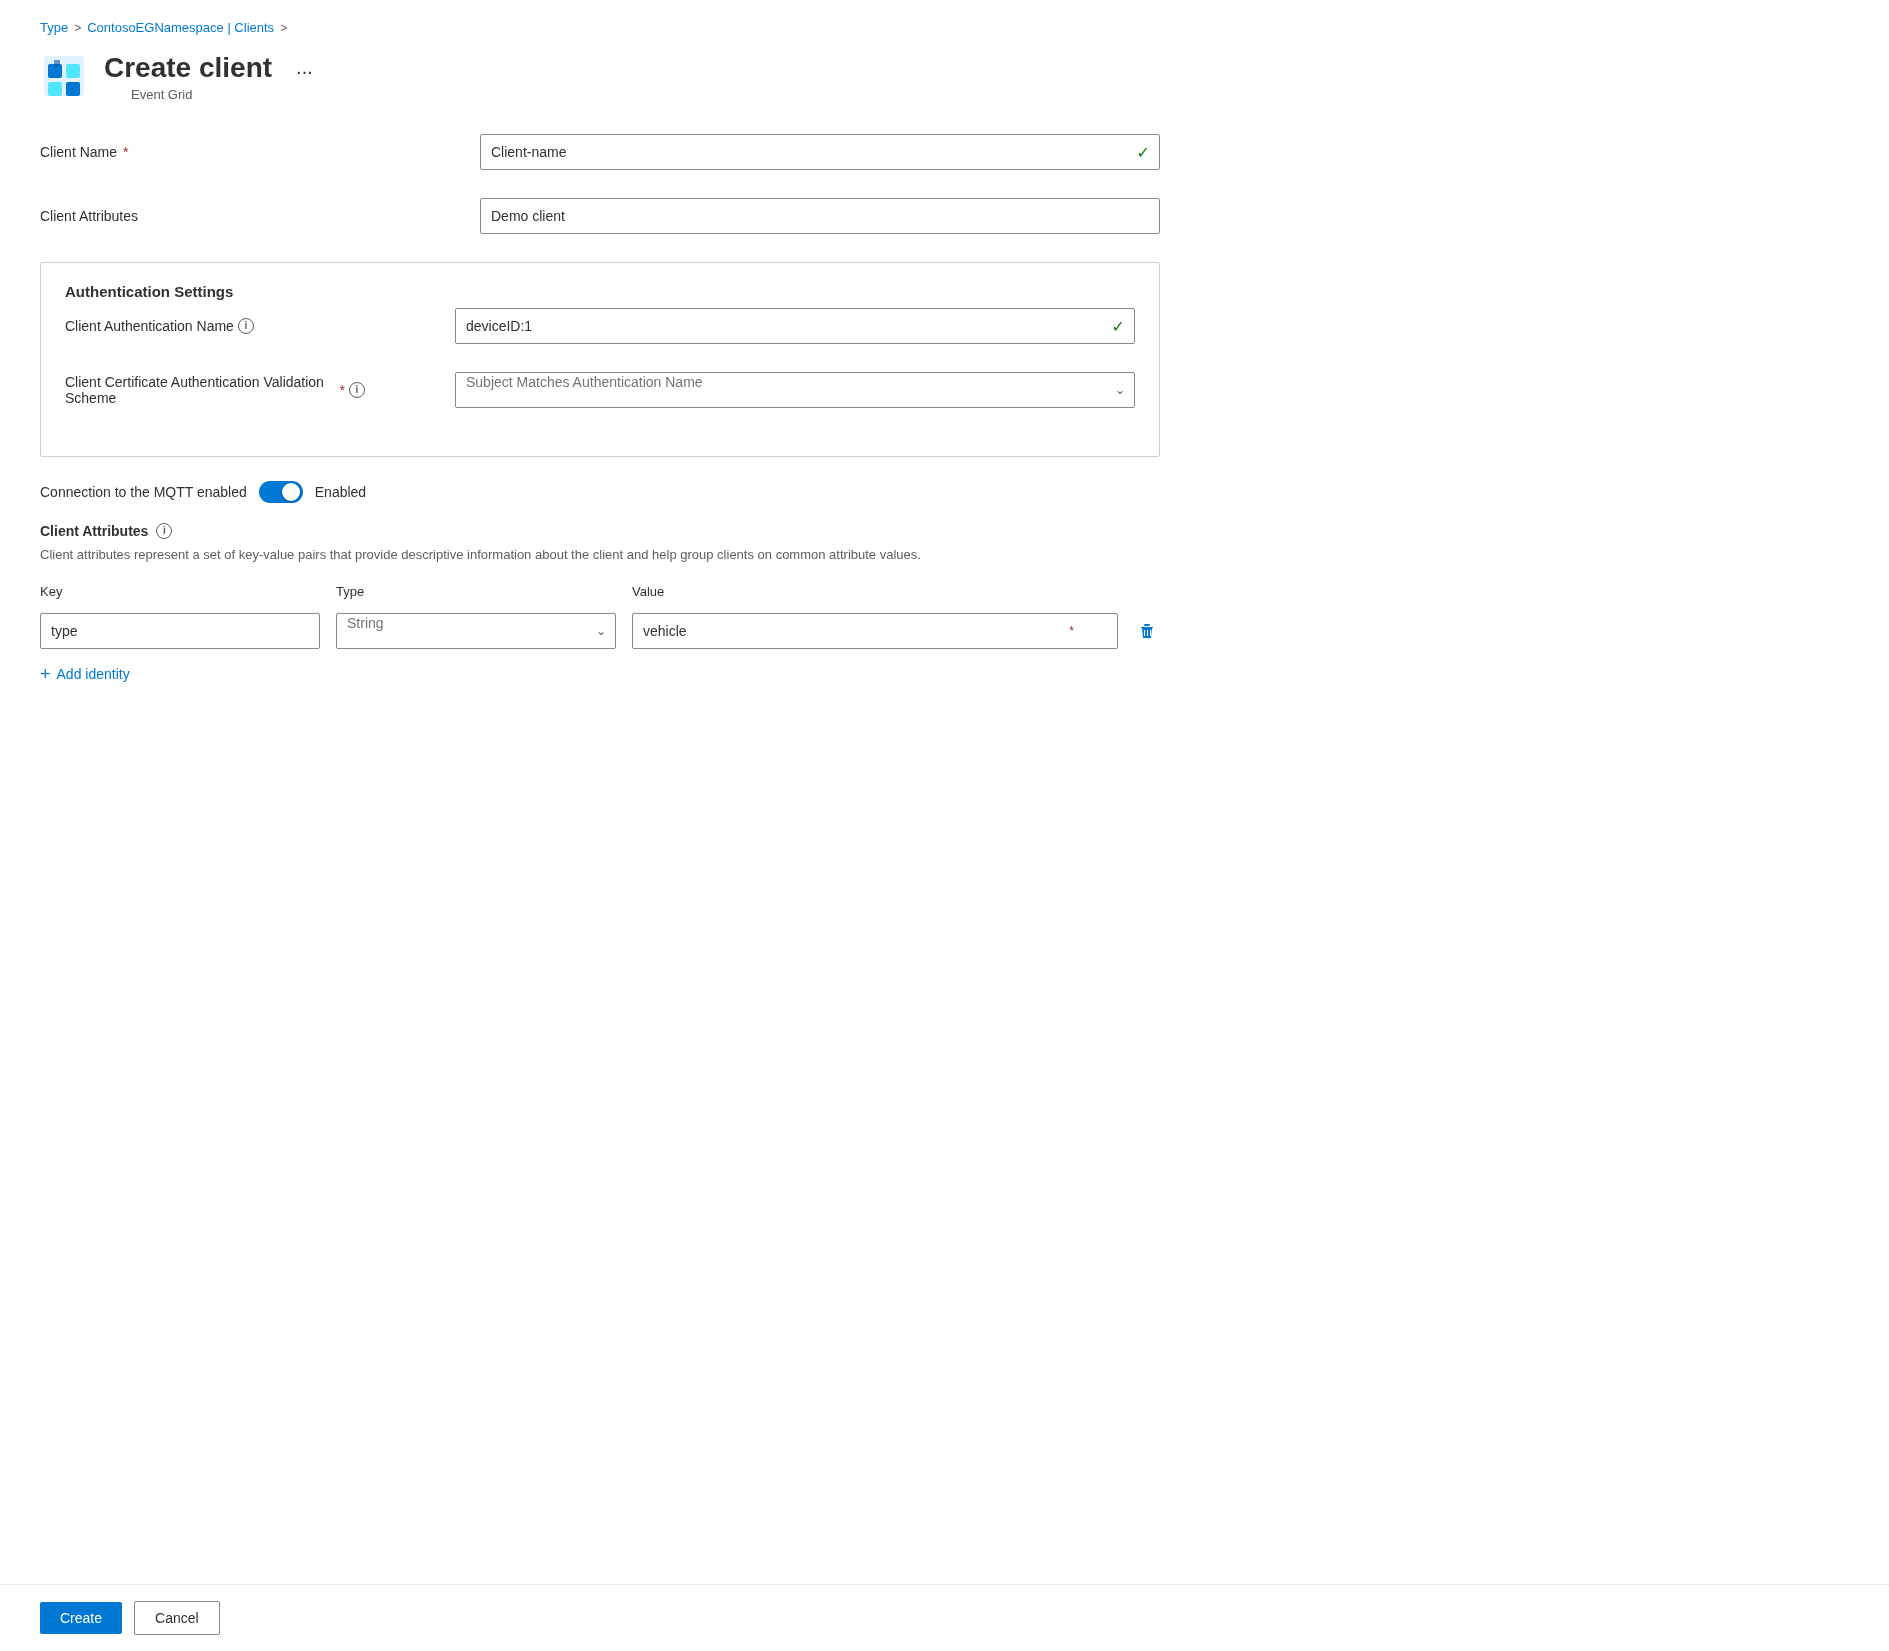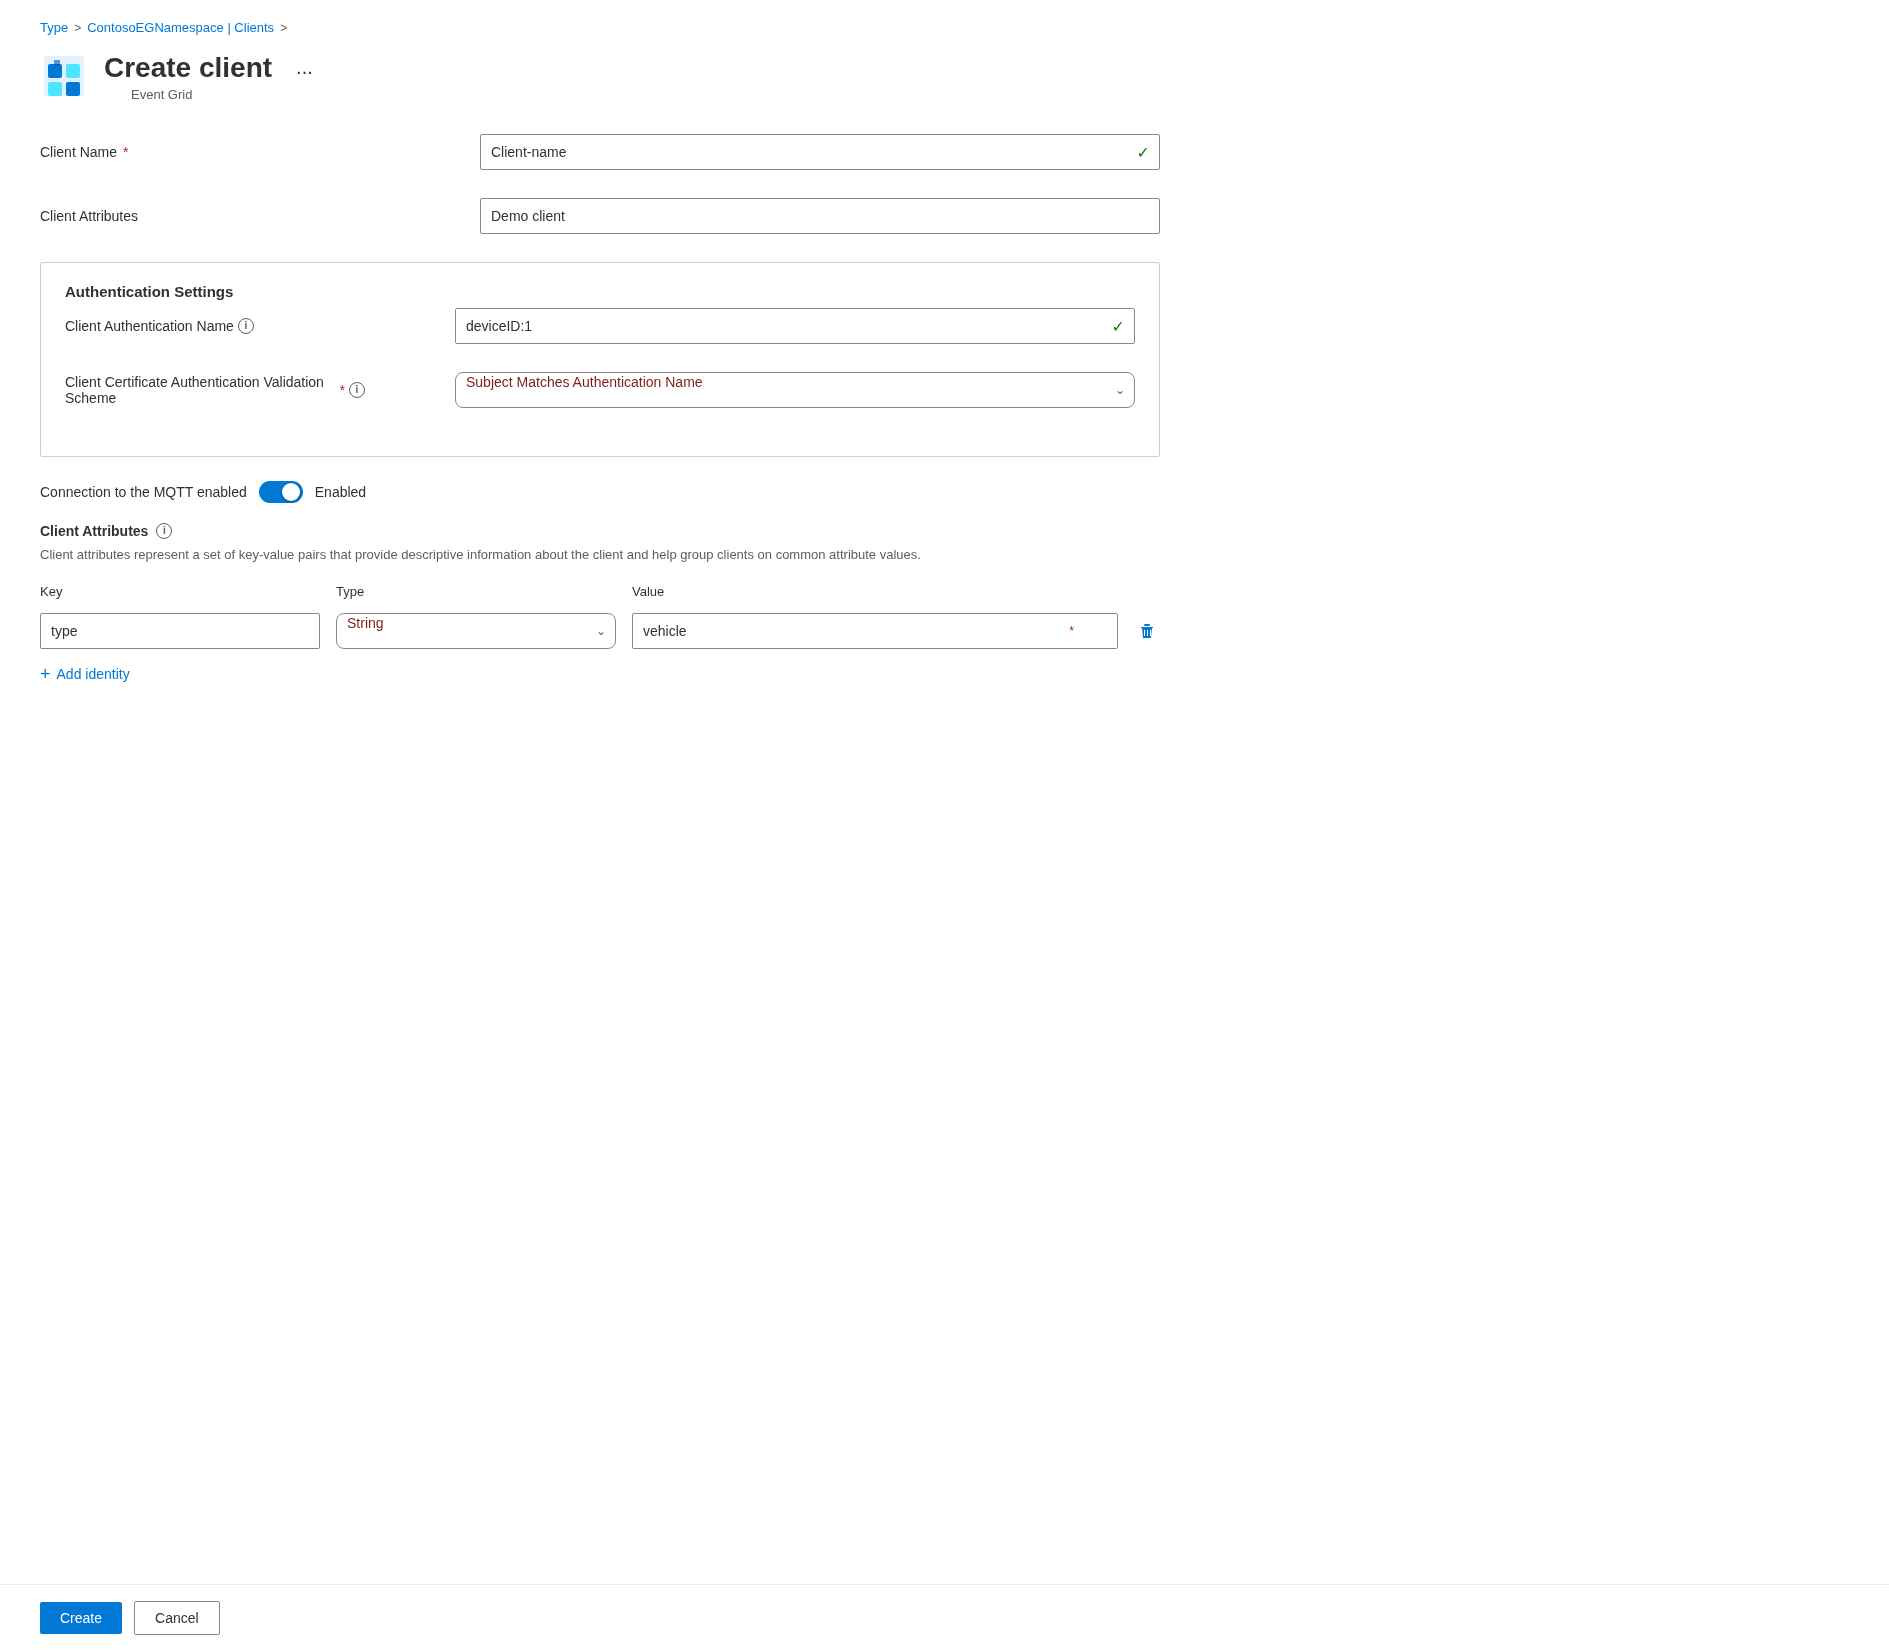--- a/index.html
+++ b/index.html
@@ -123,24 +123,24 @@
     .auth-settings-desc {
       font-size: 13px;
       color: #605e5c;
       margin-bottom: 20px;
       line-height: 1.5;
     }
     .select-input {
       width: 100%;
       height: 36px;
       border: 1px solid #8a8886;
-      border-radius: 8px;
+      border-radius: 2px;
       padding: 0 32px 16px 10px;
       font-size: 14px;
-      color: #7f1d1d;
+      color: #737373;
       background: #fff;
       appearance: none;
       -webkit-appearance: none;
       cursor: pointer;
       outline: none;
     }
     .select-wrapper {
       position: relative;
     }
     .select-wrapper .chevron-icon {

